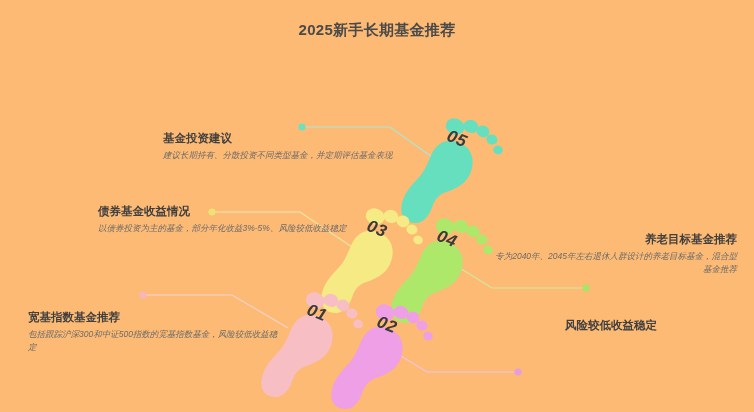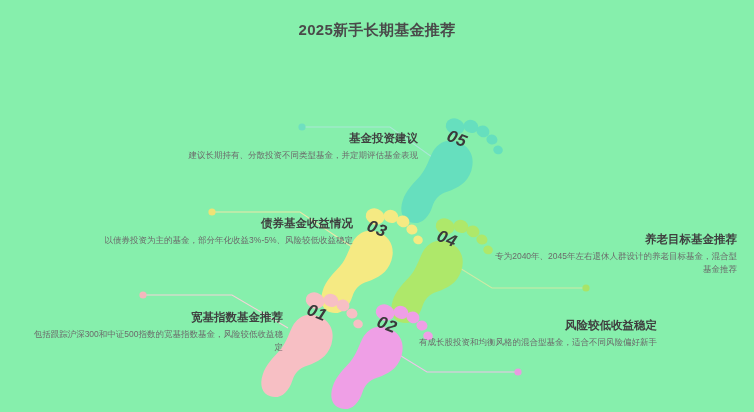--- a/index.html
+++ b/index.html
@@ -13,21 +13,21 @@
     font-family: "Liberation Sans", "DejaVu Sans", sans-serif;
     overflow: hidden;
     position: relative;
   }
   #canvas {
     position: absolute;
     left: 0;
     top: 0;
     width: 754px;
     height: 412px;
-    background: #86efac;
+    background: #fdba74;
   }
   .page-title {
     position: absolute;
     left: 0;
     top: 21px;
     width: 754px;
     text-align: center;
     font-size: 15px;
     font-weight: bold;
     color: #4a4a4a;
@@ -57,23 +57,23 @@
     font-weight: bold;
     color: #3f3f3f;
     line-height: 15px;
     white-space: nowrap;
   }
   .entry .e-desc {
     font-size: 8.5px;
     color: #6b6b6b;
     line-height: 13px;
     margin-top: 3px;
+    font-style: italic;
   }
   .entry.align-right {
-    text-align: right;
   }
   .entry.align-left {
     text-align: right;
   }
 </style>
 </head>
 <body>
 
 <div id="canvas">
 
@@ -148,33 +148,32 @@
   <div class="foot-num" style="left:367px; top:219px; transform:rotate(22deg);">03</div>
   <div class="foot-num" style="left:437px; top:229px; transform:rotate(22deg);">04</div>
   <div class="foot-num" style="left:307px; top:303px; transform:rotate(22deg);">01</div>
   <div class="foot-num" style="left:377px; top:315px; transform:rotate(22deg);">02</div>
 
   <div class="entry align-right" style="left:163px; top:131px; width:255px;">
     <div class="e-title">基金投资建议</div>
     <div class="e-desc">建议长期持有、分散投资不同类型基金，并定期评估基金表现</div>
   </div>
 
-  <div class="entry align-right" style="left:98px; top:216px; width:255px;">
+  <div class="entry align-right" style="left:98px; top:204px; width:255px;">
     <div class="e-title">债券基金收益情况</div>
     <div class="e-desc">以债券投资为主的基金，部分年化收益3%-5%、风险较低收益稳定</div>
   </div>
 
   <div class="entry align-left" style="left:492px; top:232px; width:245px;">
     <div class="e-title">养老目标基金推荐</div>
     <div class="e-desc">专为2040年、2045年左右退休人群设计的养老目标基金，混合型基金推荐</div>
   </div>
 
   <div class="entry align-right" style="left:28px; top:299px; width:255px;margin-top:11px;">
     <div class="e-title">宽基指数基金推荐</div>
     <div class="e-desc">包括跟踪沪深300和中证500指数的宽基指数基金，风险较低收益稳定</div>
   </div>
 
   <div class="entry align-left" style="left:412px; top:318px; width:245px;">
     <div class="e-title">风险较低收益稳定</div>
-    <div class="e-desc">有成长股投资和均衡风格的混合型基金，适合不同风险偏好新手</div>
   </div>
 
 </div>
 
 </body></html>

